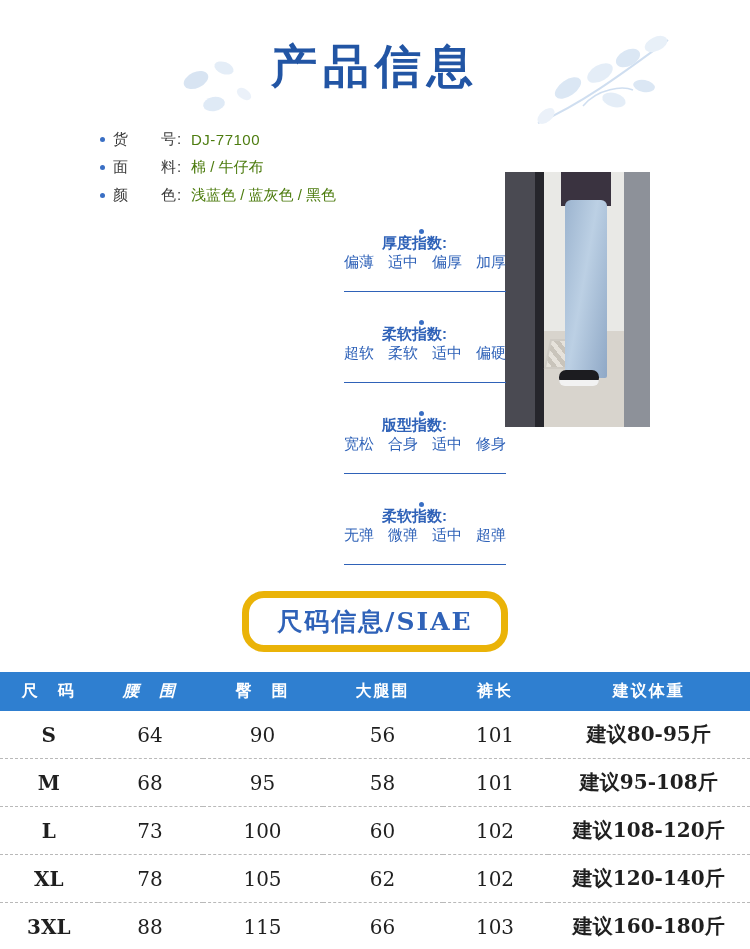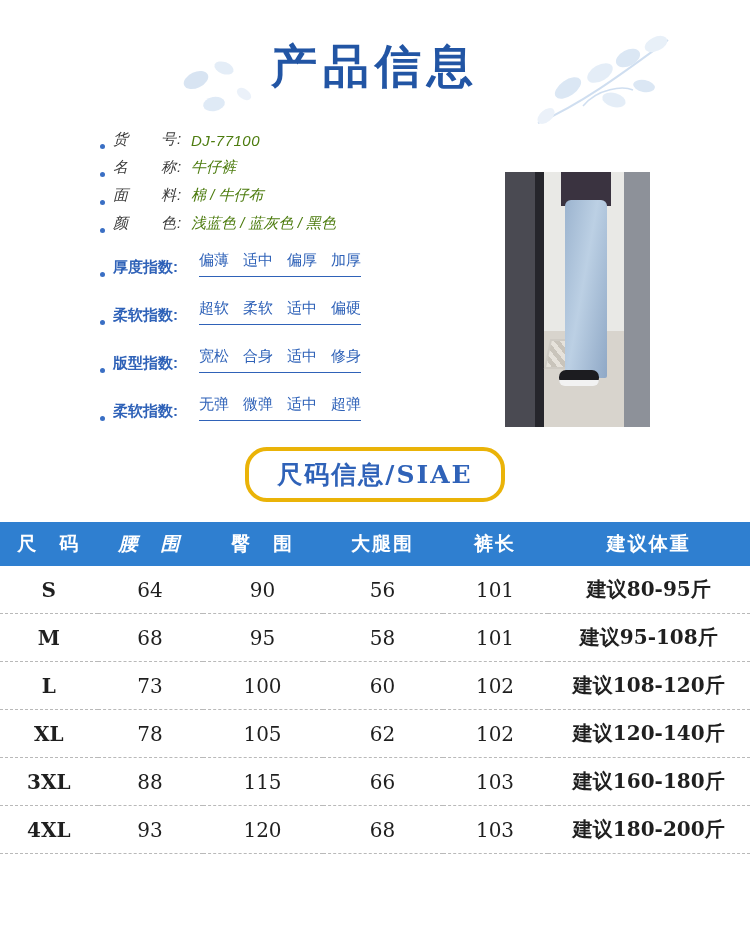--- a/index.html
+++ b/index.html
@@ -40,24 +40,23 @@
   .leaf-left { top: 58px; left: 178px; }
   .leaf-right { top: 28px; left: 528px; }
 
   
   .info-section {
     position: relative;
     padding: 0 0 0 100px;
   }
   .info-row {
     display: flex;
-    align-items: flex-end;
+    align-items: center;
     margin-bottom: 9px;
     font-size: 15px;
-    font-style: italic;
   }
   .bullet {
     width: 5px;
     height: 5px;
     border-radius: 50%;
     background: #3a6fc4;
     margin-right: 8px;
     flex: 0 0 auto;
   }
   .info-label {
@@ -72,34 +71,35 @@
     font-size: 15px;
   }
   .info-value.mono {
     font-family: "Liberation Sans", sans-serif;
     letter-spacing: 0.5px;
   }
 
   
   .index-row {
     display: flex;
-    align-items: flex-end;
+    align-items: center;
     margin-bottom: 4px;
     font-size: 15px;
+    flex-direction: column;
   }
   .index-label {
     width: 86px;
     color: #2f62b8;
     font-weight: bold;
     font-size: 15px;
     flex: 0 0 auto;
   }
   .index-scale {
     border-bottom: 1px solid #2f62b8;
-    padding-bottom: 6px;
+    padding-bottom: 19px;
     display: flex;
     gap: 14px;
     min-width: 156px;
   }
   .index-opt {
     color: #2f62b8;
     font-size: 15px;
   }
   .index-block { margin-top: 18px; }
 
@@ -128,41 +128,41 @@
   .photo .shoe-sole  { position:absolute; left:54px; top:208px; width:40px; height:6px; background:#f2f2f2; border-radius:0 0 7px 7px; }
   .photo .door       { position:absolute; left:30px; top:0; width:9px; height:100%; background:#26262c; }
 
   
   .size-title-wrap {
     margin-top: 26px;
     display: flex;
     justify-content: center;
   }
   .size-title {
-    border: 4px solid #eab308;
+    border: 7px solid #eab308;
     border-radius: 22px;
     padding: 7px 28px;
     font-size: 25px;
     font-weight: bold;
     color: #2f62b8;
     letter-spacing: 2px;
     font-family: "DejaVu Serif", "Liberation Serif", serif;
   }
 
   
   table.size-table {
     width: 750px;
     border-collapse: collapse;
     margin-top: 20px;
     font-family: "DejaVu Serif", "Liberation Serif", serif;
   }
   table.size-table thead th {
     background: #2f7fd0;
     color: #ffffff;
-    font-size: 19px;
+    font-size: 16px;
     font-weight: bold;
     padding: 9px 0;
     letter-spacing: 2px;
     margin-left: 6px;
   }
   table.size-table tbody td {
     text-align: center;
     font-size: 20px;
     padding: 10px 0;
     border-bottom: 1px dashed #b9b9b9;
@@ -220,25 +220,20 @@
 </div>
 
 <div class="info-section">
 
   <div class="info-row">
     <span class="bullet"></span>
     <span class="info-label">货　　号:</span>
     <span class="info-value mono">DJ-77100</span>
   </div>
 
-  <div class="info-row">
-    <span class="bullet"></span>
-    <span class="info-label">名　　称:</span>
-    <span class="info-value">牛仔裤</span>
-  </div>
 
   <div class="info-row">
     <span class="bullet"></span>
     <span class="info-label">面　　料:</span>
     <span class="info-value">棉 / 牛仔布</span>
   </div>
 
 
 
 

